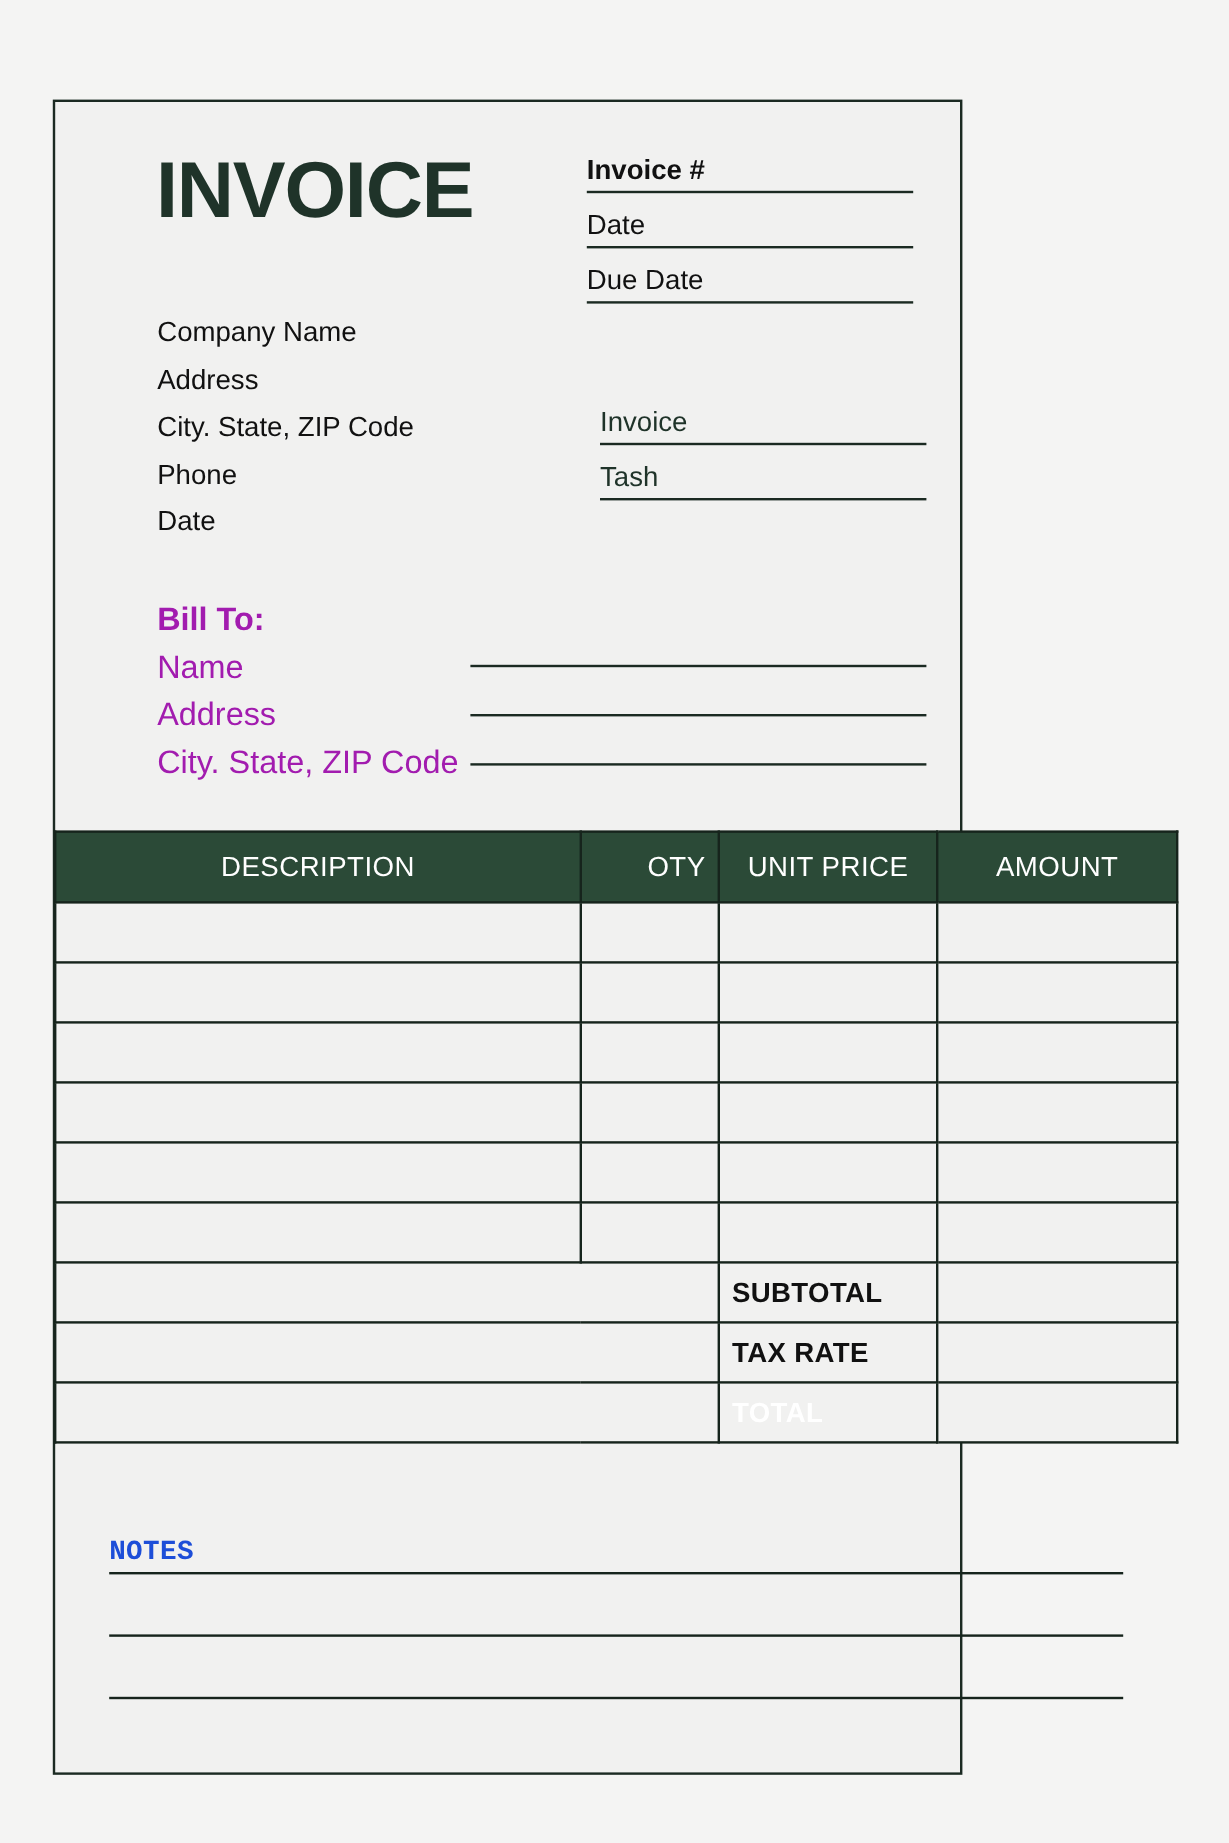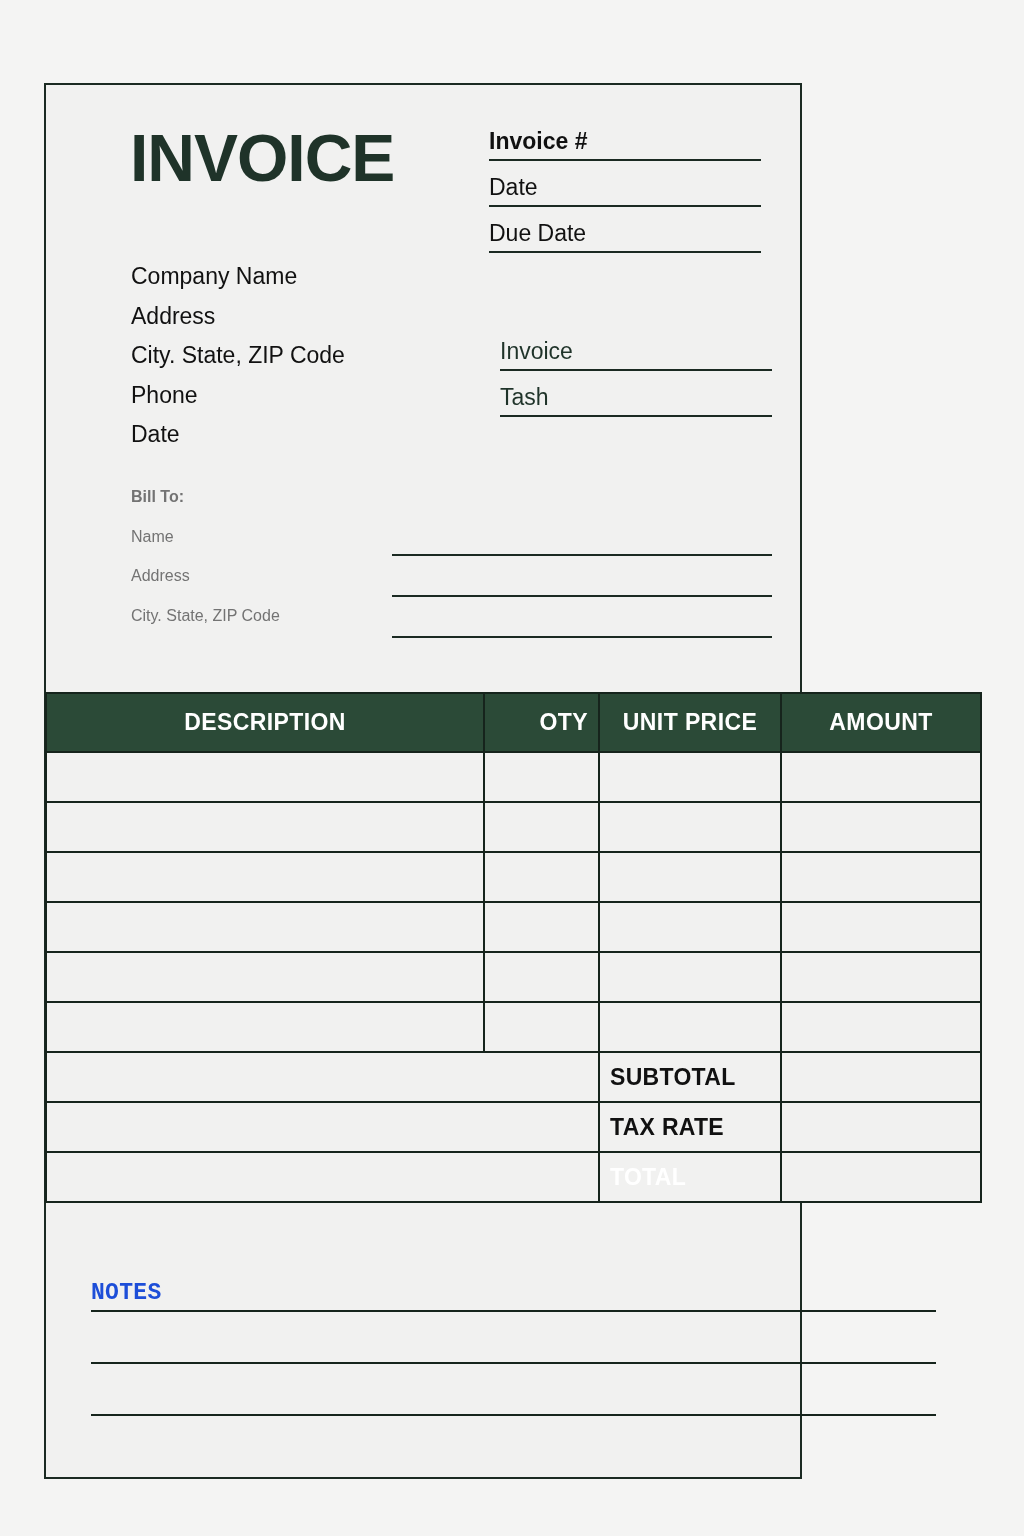--- a/index.html
+++ b/index.html
@@ -52,24 +52,24 @@
     left: 45px;
     top: 172px;
     font-size: 23px;
     line-height: 39.5px;
     color: #111111;
   }
 
   .billto-block {
     position: absolute;
     left: 45px;
-    top: 392px;
-    font-size: 16px;
+    top: 412px;
+    font-size: 27px;
     line-height: 39.5px;
-    color: #737373;
+    color: #a21caf;
   }
   .billto-block .bold { font-weight: bold; }
 
   
   .meta-group {
     position: absolute;
     right: 39px;
     top: 42px;
     width: 272px;
   }
@@ -115,21 +115,21 @@
   .items th, .items td {
     border: 2px solid #16241c;
     height: 50px;
     padding: 0 10px;
     font-weight: bold;
   }
   .items thead th {
     background: #2b4a37;
     color: #ffffff;
     font-size: 23px;
-    font-weight: bold;
+    font-weight: normal;
     height: 59px;
     letter-spacing: 0.4px;
   }
   .col-desc  { width: 438px; }
   .col-qty   { width: 115px; }
   .col-price { width: 182px; }
   .col-amt   { width: 200px; }
 
   .items thead .th-desc  { text-align: center; }
   .items thead .th-qty   { text-align: right; }

